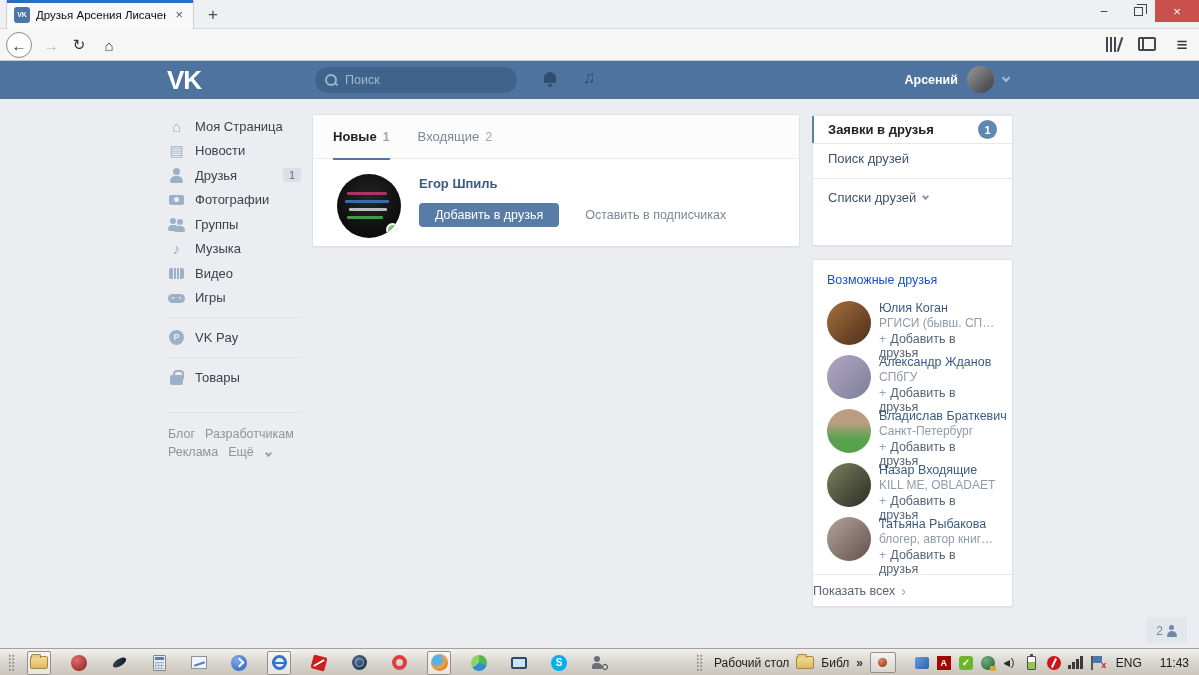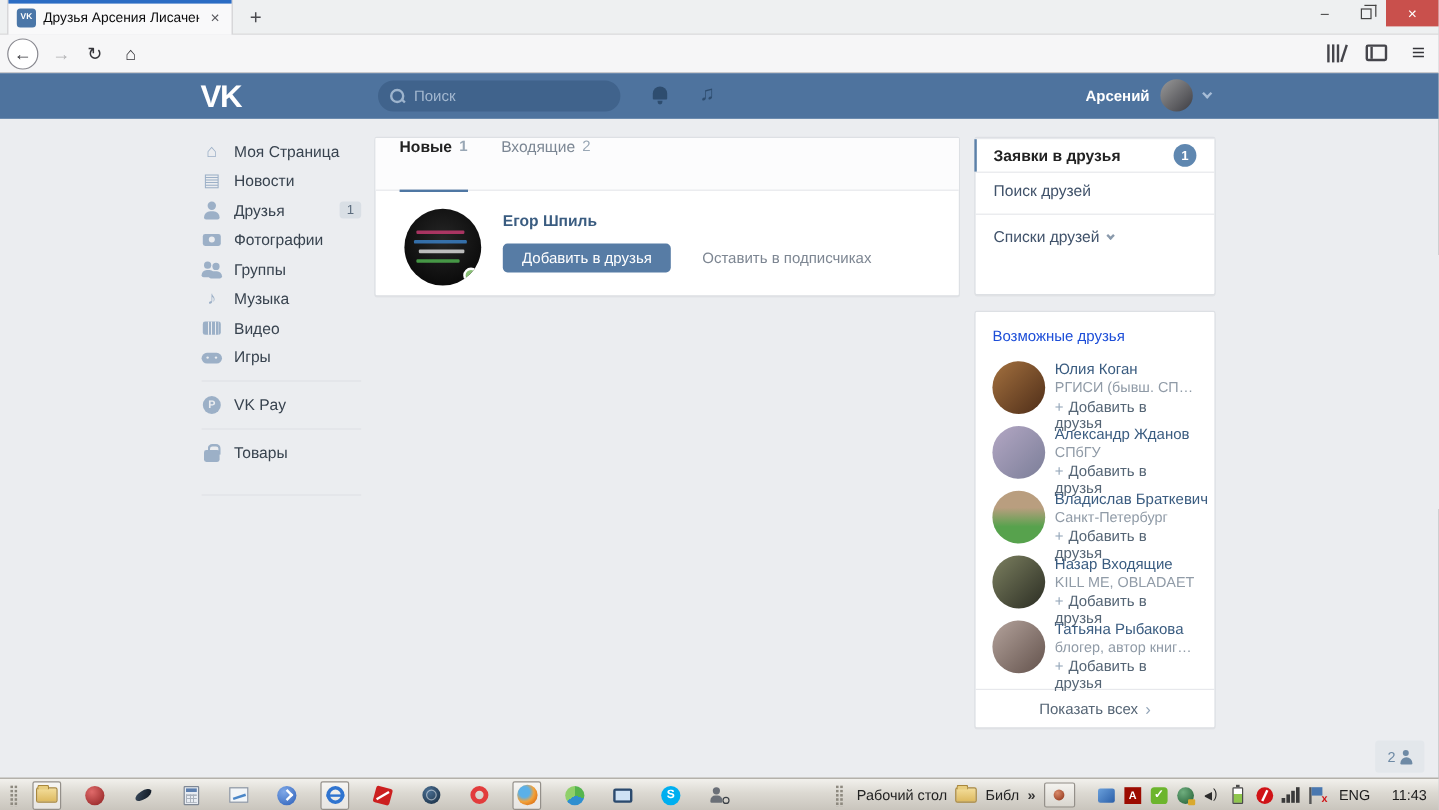--- a/index.html
+++ b/index.html
@@ -94,21 +94,21 @@
   .ci-game::after{content:"";position:absolute;top:8px;left:4px;width:2px;height:2px;border-radius:50%;background:#ebedf0;box-shadow:7px 0 0 #ebedf0}
   .ci-vkpay::before{content:"";position:absolute;inset:1px;border-radius:50%;background:var(--c)}
   .ci-vkpay::after{content:"P";position:absolute;inset:0;color:#ebedf0;font:bold 9px/17px "Liberation Sans",sans-serif;text-align:center}
   .ci-bag::before{content:"";position:absolute;top:6px;left:2px;width:13px;height:10px;border-radius:2px;background:var(--c)}
   .ci-bag::after{content:"";position:absolute;top:1px;left:5px;width:7px;height:7px;border:2px solid var(--c);border-bottom:none;border-radius:4px 4px 0 0}
 
   
   .panel{position:absolute;background:#fff;border:1px solid #dde0e4;border-radius:2px;box-shadow:0 1px 0 rgba(0,0,0,.04)}
   .mainpanel{left:312px;top:114px;width:488px;height:133px}
   .tabstrip{height:44px;border-bottom:1px solid #e7e8ec;background:#fcfcfd;display:flex;align-items:center;padding:0 20px;gap:28px}
-  .vtab{position:relative;height:44px;display:flex;align-items:flex-start;font-size:13px;gap:6px;cursor:pointer}
+  .vtab{position:relative;height:44px;display:flex;align-items:center;font-size:13px;gap:6px;cursor:pointer}
   .vtab .cnt{color:#99a7b5;font-size:12.5px}
   .vtab-active{color:#222;font-weight:bold}
   .vtab-active .under{position:absolute;left:0;right:0;bottom:-1px;height:2px;background:#4f77a3}
   .vtab-idle{color:#7c8794}
   .reqcard{display:flex;padding:15px 24px;gap:18px}
   .reqava{position:relative;width:64px;height:64px;border-radius:50%;background:radial-gradient(circle at 50% 40%,#262626 0%,#0b0b0b 75%);flex:0 0 64px;overflow:hidden}
   .reqava i{position:absolute;height:3px;border-radius:1px;opacity:.85}
   .reqava i:nth-child(1){left:10px;top:18px;width:40px;background:#c23a6e}
   .reqava i:nth-child(2){left:8px;top:26px;width:44px;background:#3a7ec2}
   .reqava i:nth-child(3){left:12px;top:34px;width:38px;background:#d9d9d9}
@@ -139,21 +139,21 @@
   .sg-ava-0{background:linear-gradient(135deg,#a4713f,#4e2d18)}
   .sg-ava-1{background:linear-gradient(135deg,#b3a7c4,#7b7e98)}
   .sg-ava-2{background:linear-gradient(180deg,#b99e7f 32%,#57a24d 68%)}
   .sg-ava-3{background:linear-gradient(135deg,#7c8060,#2b2d23)}
   .sg-ava-4{background:linear-gradient(135deg,#b4a39c,#63524c)}
   .sg-info{min-width:0}
   .sg-name{font-size:12.5px;color:#3a5c80;white-space:nowrap}
   .sg-sub{font-size:12px;color:#909ba7;white-space:nowrap;overflow:hidden;text-overflow:ellipsis;max-width:126px;margin-top:1px}
   .sg-add{font-size:12.5px;color:#556575;margin-top:2px;cursor:pointer}
   .sg-add .plus{color:#93a5b8;margin-right:4px}
-  .sg-footer{border-top:1px solid #e7e8ec;margin-top:8px;height:33px;display:flex;align-items:center;justify-content:center;font-size:12.5px;color:#556575;cursor:pointer;gap:6px}
+  .sg-footer{border-top:1px solid #e7e8ec;margin-top:8px;height:33px;display:flex;align-items:center;font-size:12.5px;color:#556575;cursor:pointer;gap:6px}
   .sg-footer .arr{color:#93a5b8;font-size:14px}
 
   
   .online-widget{position:absolute;left:1146px;top:617px;width:41px;height:27px;background:#e3e7eb;border-radius:3px;display:flex;align-items:center;justify-content:center;gap:4px;font-size:12px;color:#6e8aa5;cursor:pointer}
   .ow-person{position:relative;width:10px;height:12px}
   .ow-person::before{content:"";position:absolute;top:0;left:2.5px;width:5px;height:5px;border-radius:50%;background:#6e8aa5}
   .ow-person::after{content:"";position:absolute;top:6px;left:0;width:10px;height:6px;border-radius:5px 5px 1px 1px;background:#6e8aa5}
 
   
   .taskbar{position:absolute;left:0;top:648px;width:1199px;height:27px;background:linear-gradient(180deg,#f2f1ed 0,#dcd9d2 45%,#c9c5bd 100%);border-top:1px solid #a6a29a}
@@ -320,20 +320,24 @@
     <div class="lnav-item">
       <span class="ci ci-vkpay"></span>
       <span class="lnav-label">VK Pay</span>
     </div>
     <hr class="lnav-hr">
     <div class="lnav-item" style="margin-top:8px">
       <span class="ci ci-bag"></span>
       <span class="lnav-label">Товары</span>
     </div>
     <hr class="lnav-hr" style="margin-top:22px">
+    <div class="lnav-footer">
+      <a>Блог</a><a>Разработчикам</a><br>
+      <a>Реклама</a><a>Ещё</a><span class="chev"></span>
+    </div>
   </div>
 
   <div class="panel mainpanel">
     <div class="tabstrip">
       <div class="vtab vtab-active">
         <span>Новые</span>
         <span class="cnt">1</span>
         <span class="under"></span>
       </div>
       <div class="vtab vtab-idle">

